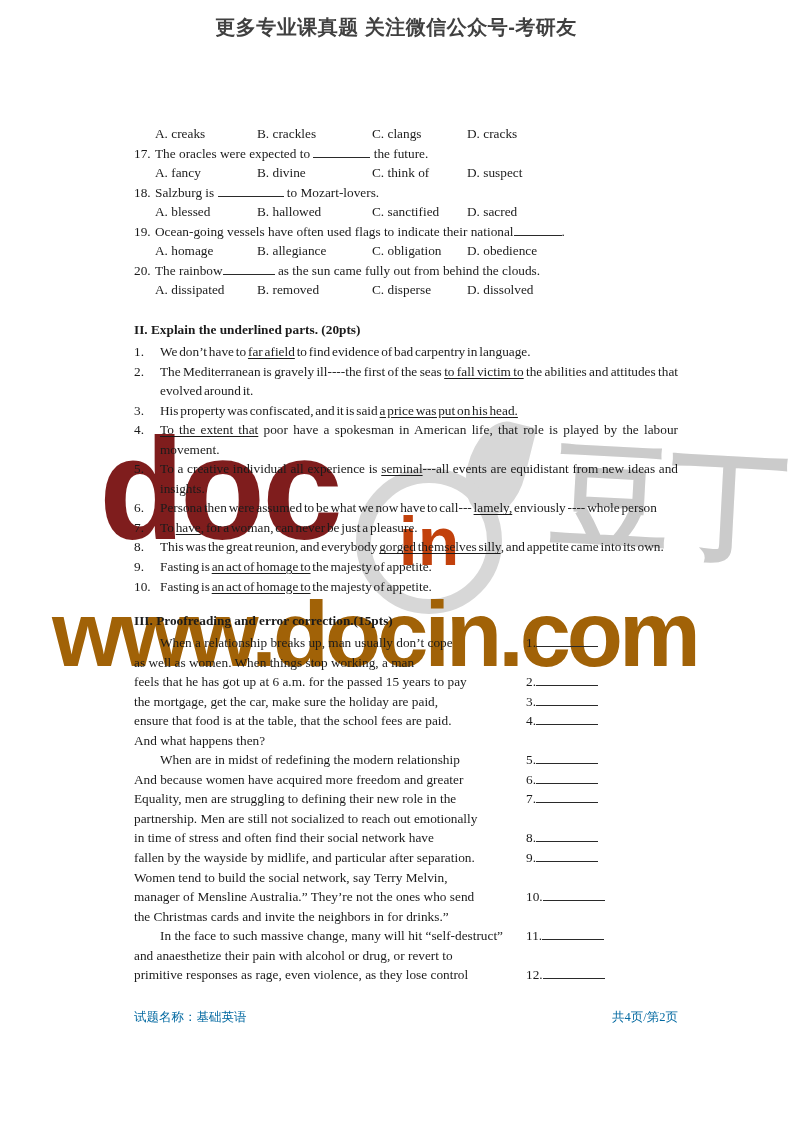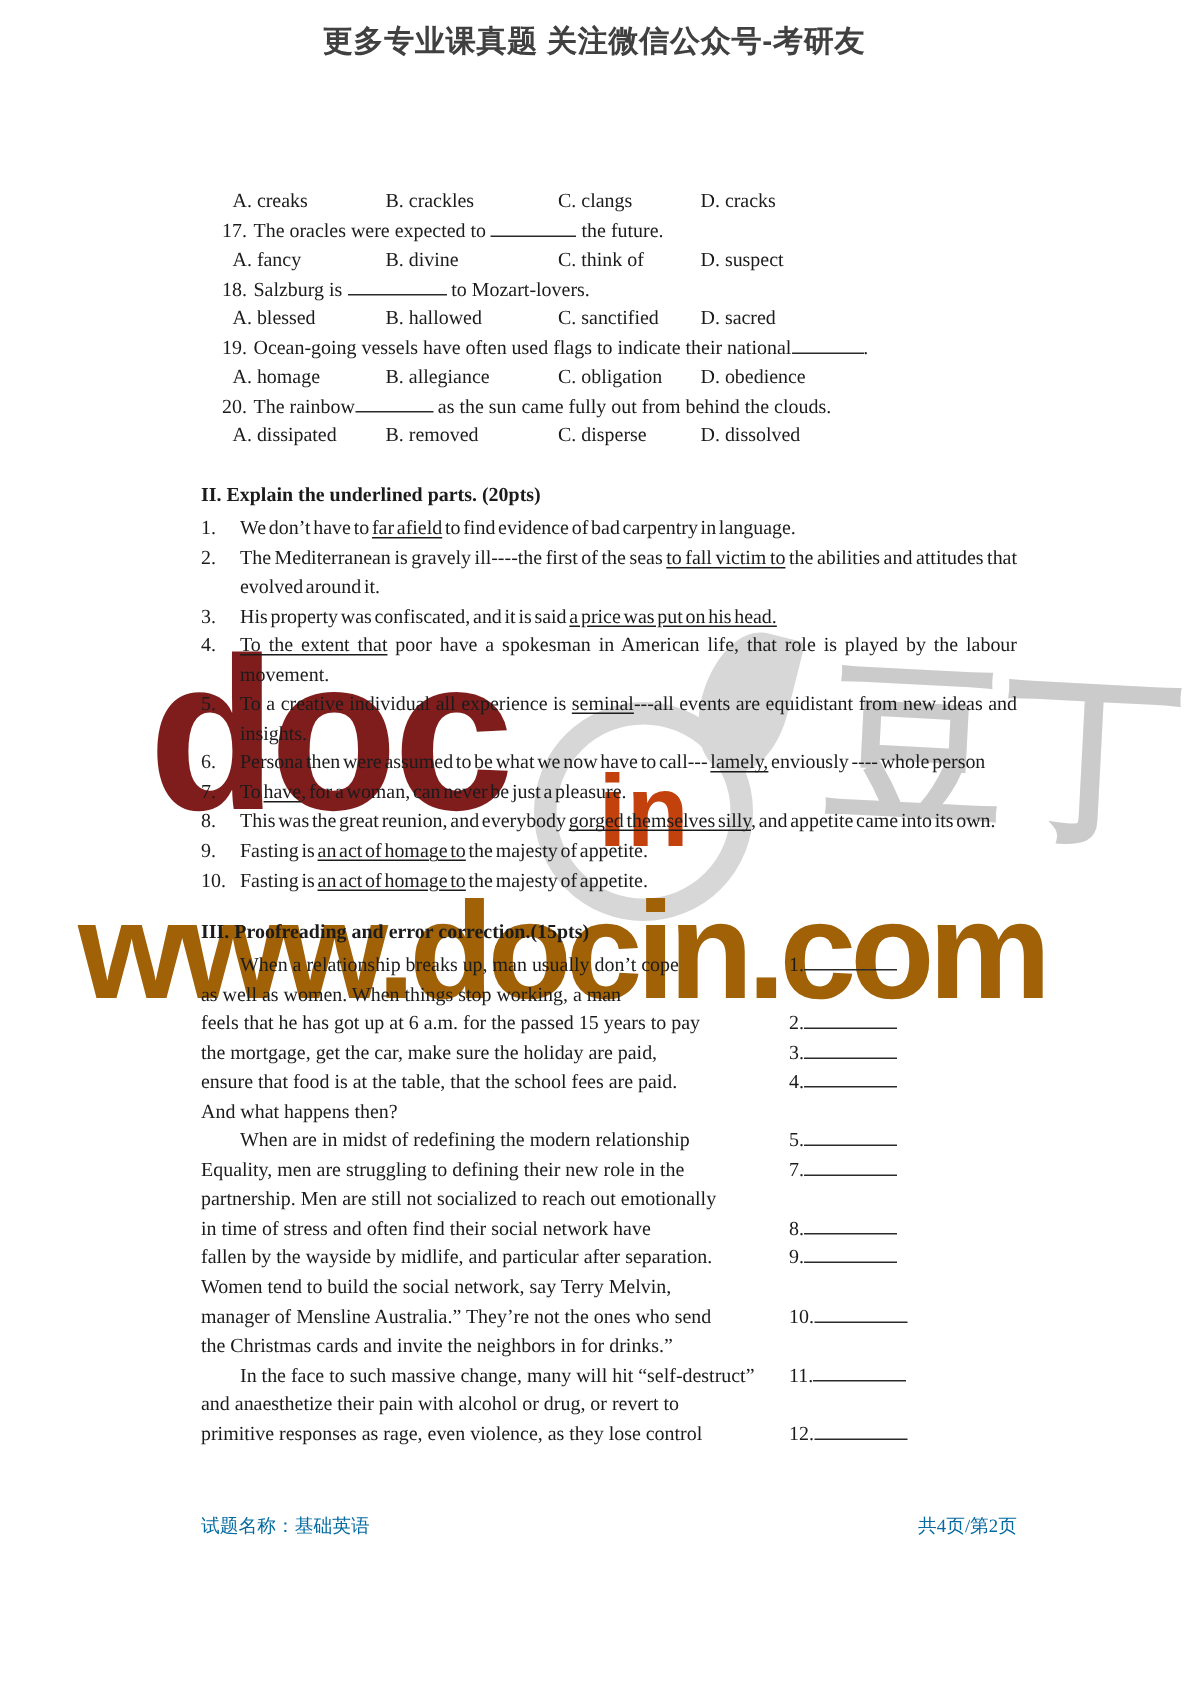--- a/index.html
+++ b/index.html
@@ -59,21 +59,21 @@
   .content{position:absolute;left:134px;top:0;width:544px;z-index:1;}
   .sec{position:absolute;left:0;width:544px;line-height:19.55px;}
   #sec1{top:124px;}
   #sec2{top:320px;}
   #sec3{top:611px;}
   .heading{font-weight:bold;line-height:20px;margin-bottom:2px;}
   .line{position:relative;}
   .optrow{position:relative;height:19.55px;}
   .optrow .opt{position:absolute;top:0;white-space:nowrap;}
   .opt.oA{left:21px;} .opt.oB{left:123px;} .opt.oC{left:238px;} .opt.oD{left:333px;}
-  .qnum{display:inline-block;width:21px;margin-left:14px;}
+  .qnum{display:inline-block;width:21px;}
   .blank{
     display:inline-block;height:12px;
     border-bottom:1px solid #2a2a2a;
     vertical-align:baseline;
   }
   .w48{width:48px;} .w52{width:52px;} .w57{width:57px;} .w66{width:66px;} .w62{width:62px;}
   
   .s2item{padding-left:26px;text-indent:-26px;word-spacing:-1.5px;}
   .s2num{display:inline-block;width:26px;text-indent:0;}
   .just{text-align:justify;}
@@ -204,20 +204,24 @@
         <span class="s3num"><span>4.</span><span class="blank w62"></span></span>
       </div>
       <div class="s3line">
         <span class="s3text">And what happens then?</span>
       </div>
       <div class="s3line">
         <span class="s3text ind">When are in midst of redefining the modern relationship</span>
         <span class="s3num"><span>5.</span><span class="blank w62"></span></span>
       </div>
       <div class="s3line">
+        <span class="s3text">And because women have acquired more freedom and greater</span>
+        <span class="s3num"><span>6.</span><span class="blank w62"></span></span>
+      </div>
+      <div class="s3line">
         <span class="s3text">Equality, men are struggling to defining their new role in the</span>
         <span class="s3num"><span>7.</span><span class="blank w62"></span></span>
       </div>
       <div class="s3line">
         <span class="s3text">partnership. Men are still not socialized to reach out emotionally</span>
       </div>
       <div class="s3line">
         <span class="s3text">in time of stress and often find their social network have</span>
         <span class="s3num"><span>8.</span><span class="blank w62"></span></span>
       </div>

